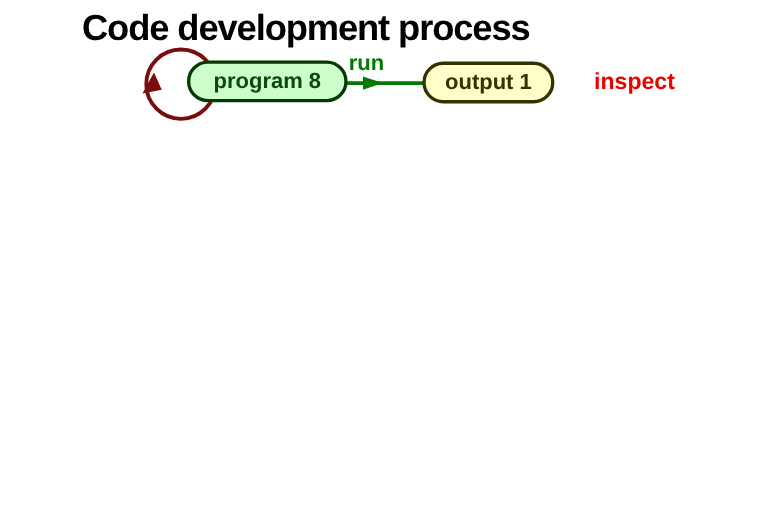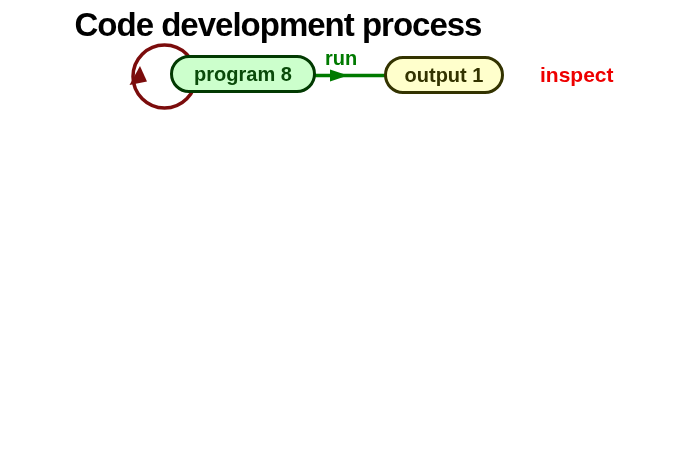--- a/index.html
+++ b/index.html
@@ -71,21 +71,20 @@
   .label-change {
     left: 36px;
     top: 63px;
     font-size: 21px;
     color: #ff00ff;
   }
   .label-run {
     left: 317px;
     top: 47px;
     width: 48px;
-    text-align: center;
     font-size: 20px;
     color: #007a00;
   }
   .label-inspect {
     left: 540px;
     top: 63px;
     font-size: 21px;
     color: #ee0000;
   }
 </style>

